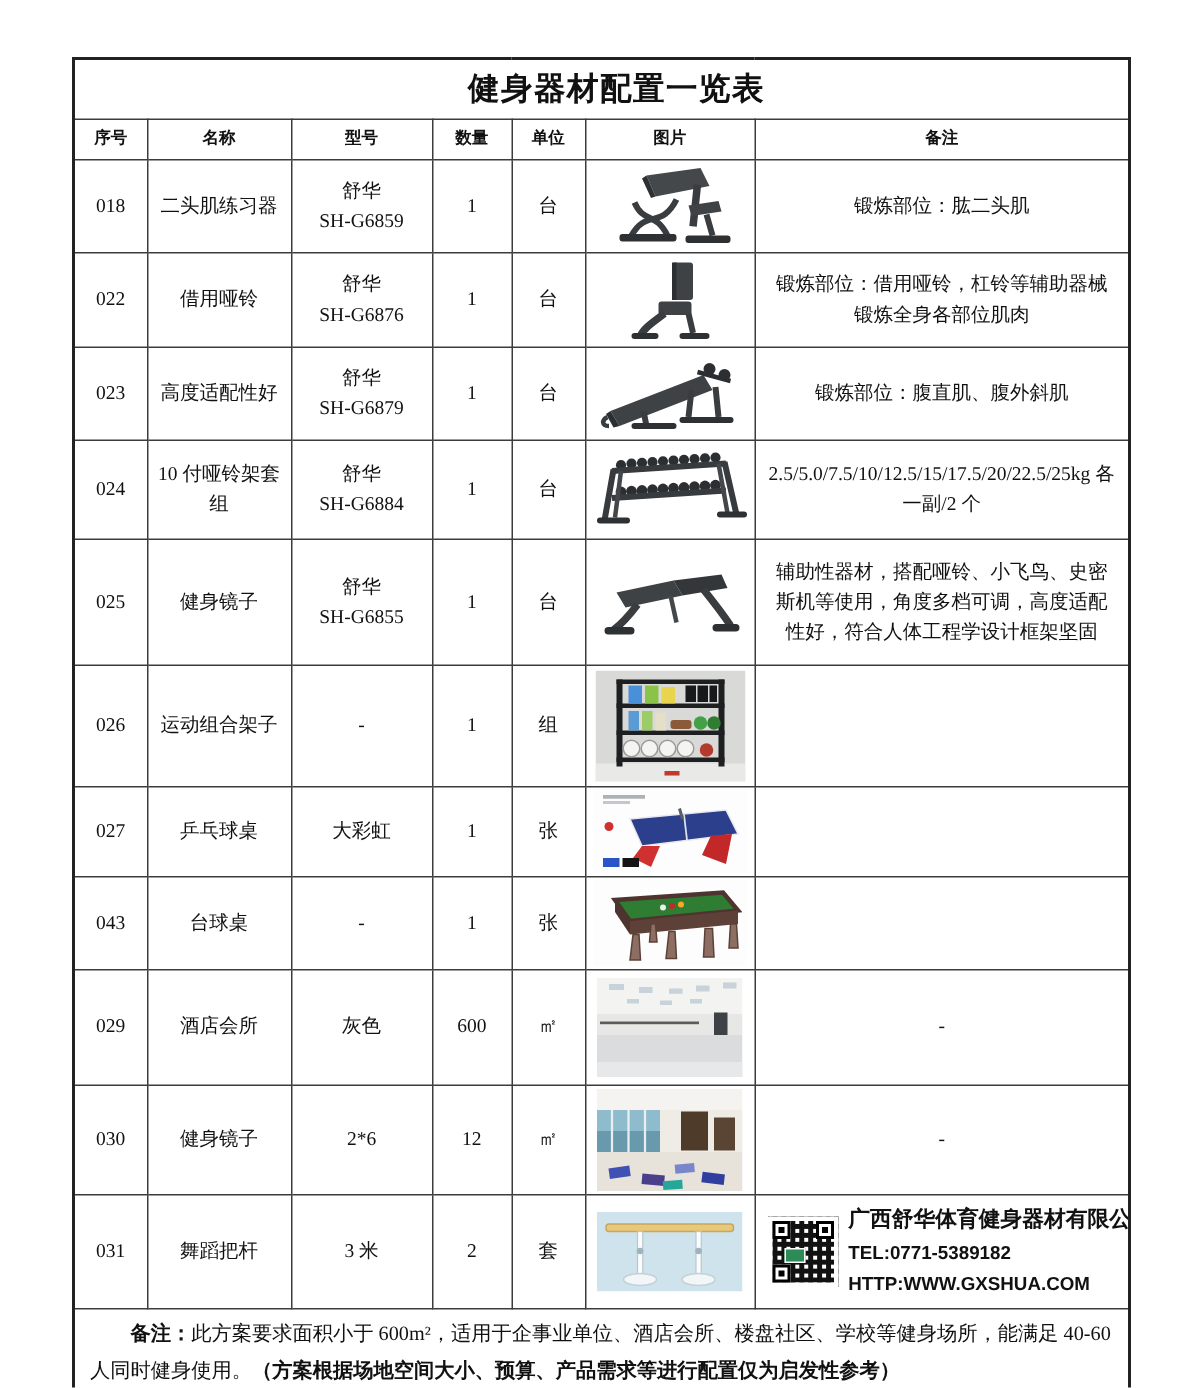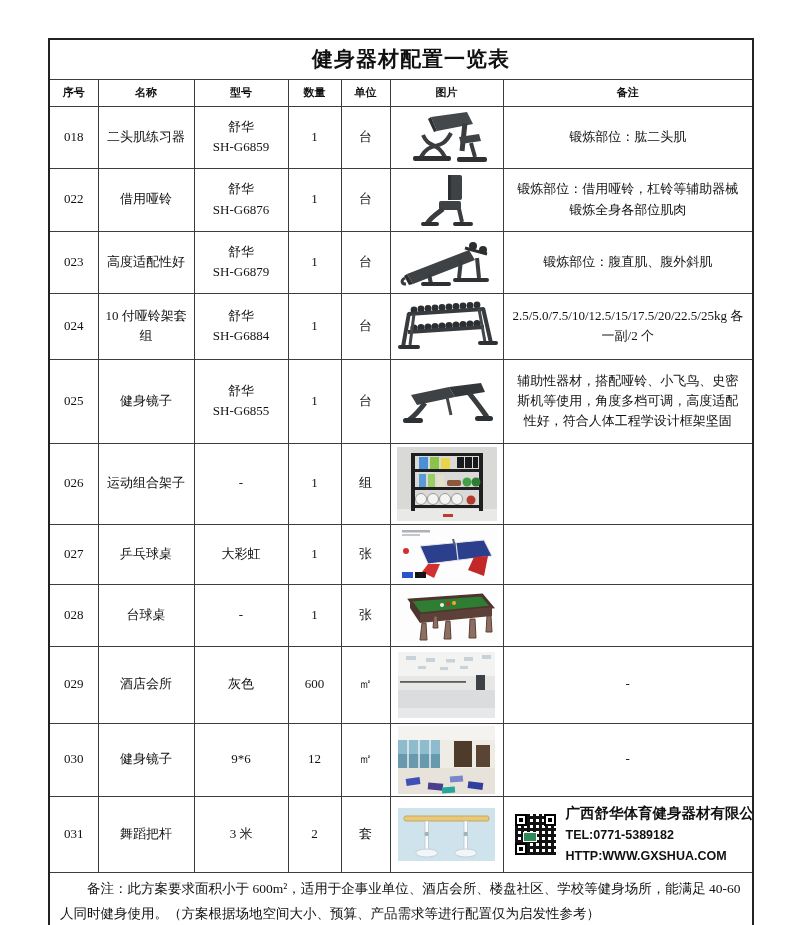--- a/index.html
+++ b/index.html
@@ -19,21 +19,21 @@
   td.remark.center { text-align:center; }
   td.name, td.model { padding:0 4px; }
   td.pic { padding:1px; background:#fff; }
   td.pic svg { display:block; margin:0 auto; }
 
   .h62{height:62px}.h63{height:63px}.h66{height:66px}.h84{height:84px}
   .h81{height:81px}.h60{height:60px}.h77{height:77px}.h73{height:73px}.h57{height:57px}
 
   tr.footer-row td { height:60px; text-align:left; padding:4px 10px; font-size:13.5px; line-height:1.85; }
   tr.footer-row .lead { text-indent:2em; display:block; }
-  .b { font-weight:normal; }
+  .b { font-weight:bold; }
 
   .company-box { display:flex; align-items:center; gap:7px; padding:2px 0; }
   .qr { width:47px; height:47px; flex:0 0 47px; border:3px solid #fff; position:relative;
     background:
       repeating-linear-gradient(0deg,#111 0 3px,transparent 3px 6px),
       repeating-linear-gradient(90deg,#111 0 3px,#fff 3px 6px); }
   .qr .finder { position:absolute; width:12px; height:12px; background:#fff; border:2px solid #000; }
   .qr .finder::after { content:""; position:absolute; left:2px; top:2px; width:4px; height:4px; background:#000; }
   .qr .f1{left:0;top:0}.qr .f2{right:0;top:0}.qr .f3{left:0;bottom:0}
   .qr .logo { position:absolute; left:8px; top:18px; width:14px; height:10px; background:#2e8b57; border:1px solid #fff; }
@@ -279,21 +279,21 @@
         <polygon points="32,38 44,38 38,52 26,46" fill="#d03030"></polygon>
         <polygon points="78,31 92,30 88,50 72,44" fill="#c22828"></polygon>
         <rect x="6" y="46" width="11" height="6" fill="#2a55c8"></rect>
         <rect x="19" y="46" width="11" height="6" fill="#151515"></rect>
       </svg>
     </td>
     <td class="remark"></td>
   </tr>
 
   <tr class="h62">
-    <td>028</td>
+    <td>043</td>
     <td class="name">台球桌</td>
     <td class="model">
       <div>-</div>
       <div></div>
     </td>
     <td>1</td>
     <td>张</td>
     <td class="pic">
       <svg width="102" height="58" viewBox="0 0 102 58">
         <rect x="0" y="0" width="102" height="58" fill="#fdfdfd"></rect>
@@ -344,21 +344,21 @@
         <rect x="0" y="56" width="97" height="10" fill="#e6e8e9"></rect>
       </svg>
     </td>
     <td class="remark center">-</td>
   </tr>
 
   <tr class="h73">
     <td>030</td>
     <td class="name">健身镜子</td>
     <td class="model">
-      <div>9*6</div>
+      <div>2*6</div>
       <div></div>
     </td>
     <td>12</td>
     <td>㎡</td>
     <td class="pic">
       <svg width="97" height="68" viewBox="0 0 97 68">
         <rect x="0" y="0" width="97" height="14" fill="#f5f3f0"></rect>
         <rect x="0" y="14" width="42" height="28" fill="#8fbccd"></rect>
         <rect x="0" y="28" width="42" height="14" fill="#6899ad"></rect>
         <g stroke="#e9eef1" stroke-width="1.5">

